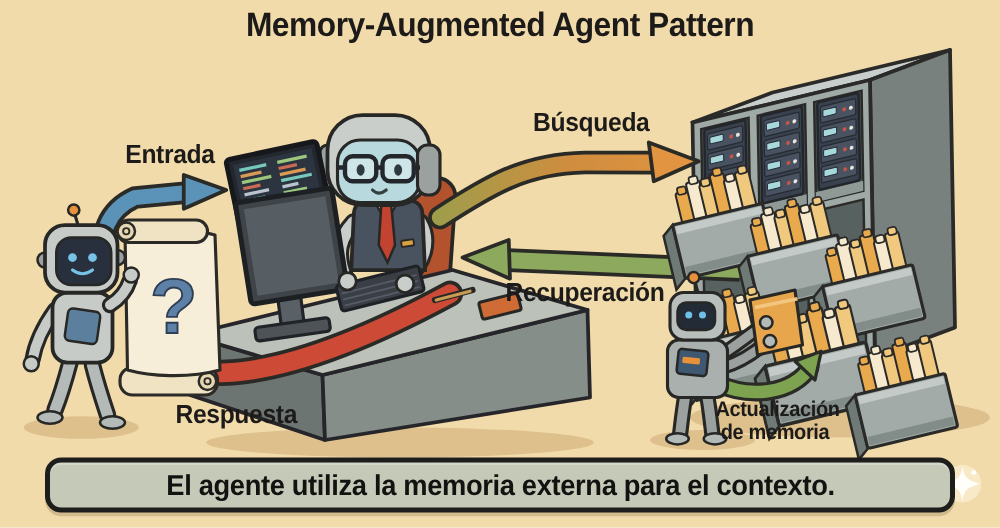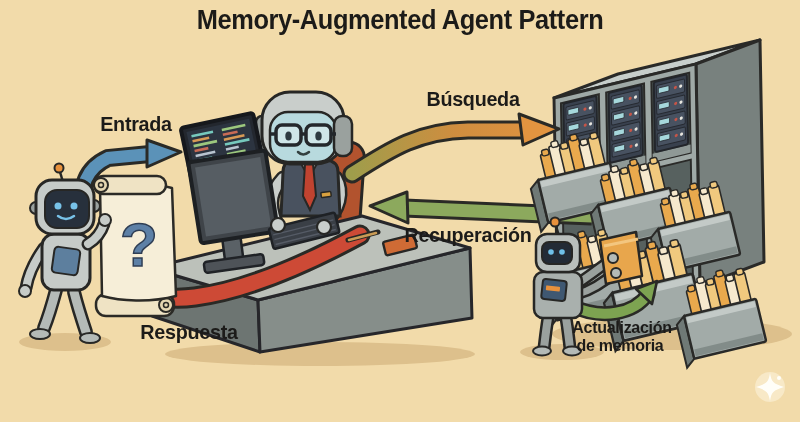--- a/index.html
+++ b/index.html
@@ -336,14 +336,17 @@
 </svg>
 
 <div class="lbl title" style="left:400px; top:6px;">Memory-Augmented Agent Pattern</div>
 <div class="lbl arrow-label" style="left:136px; top:113px;">Entrada</div>
 <div class="lbl arrow-label" style="left:473px; top:88px;">Búsqueda</div>
 <div class="lbl arrow-label" style="left:468px; top:224px;">Recuperación</div>
 <div class="lbl arrow-label" style="left:189px; top:321px;">Respuesta</div>
 <div class="lbl small-label" style="left:622px; top:319px;">Actualización</div>
 <div class="lbl small-label" style="left:620px; top:337px;">de memoria</div>
 
-
+<div class="caption-bar">
+  <span class="caption-text">El agente utiliza la memoria externa para el contexto.</span>
 </div>
 
+</div>
+
 </body></html>

